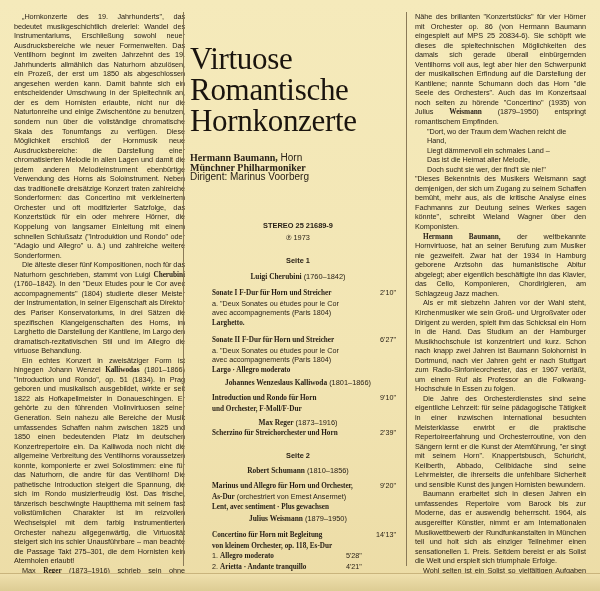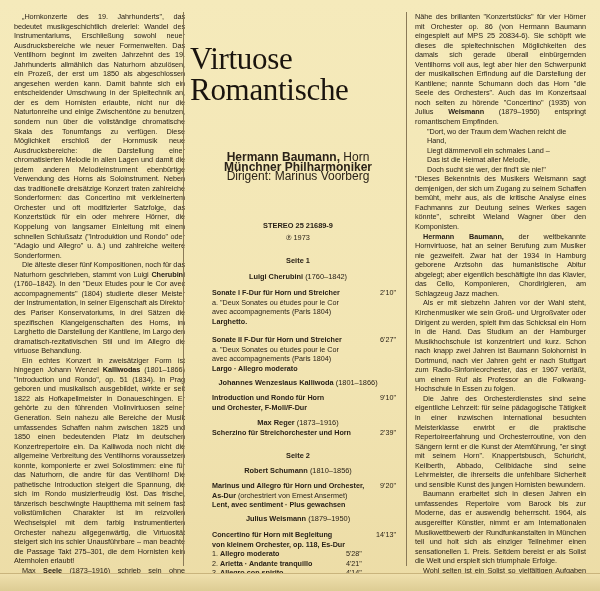--- a/index.html
+++ b/index.html
@@ -25,35 +25,35 @@
   }
   .col p { margin:0; text-indent:8px; text-align:justify; }
   .col p.first { text-indent:8px; }
   .col-left { left:14px; width:171px; top:12px; }
   .col-right { left:415px; width:171px; top:12px; }
   .divider {
     position:absolute; width:1px; background:#8a7a58;
   }
   .div-left { left:183px; top:12px; height:554px; }
   .div-right { left:406px; top:12px; height:554px; }
-  b { font-weight:bold; }
+  b { font-weight:bold;font-family:Liberation Serif, serif; }
   .poem { margin:0; padding-left:12px; }
   .poem span { display:block; }
 
   .center { position:absolute; left:190px; width:216px; top:0; }
   .title {
     font-family:"Liberation Serif", serif;
     color:#1a140e;
     font-size:31px; line-height:31px; letter-spacing:-0.3px;
     position:absolute; left:0; width:216px; top:24px;margin-top:19px;
   }
   .title span { display:block; }
   .credits {
     position:absolute; left:0; width:216px; top:153px;
-    text-align:center; font-size:12px; line-height:9.6px;
+    font-size:10px; line-height:9.6px;
   }
   .credits div { display:block; }
   .stereo {
     position:absolute; left:0; width:216px; top:220px;
     text-align:center; font-size:7.4px; line-height:12px;
   }
   .side {
     position:absolute; left:0; width:216px; text-align:center;
     font-size:7.4px; font-weight:bold;
   }
@@ -71,30 +71,31 @@
 </style>
 </head>
 <body>
 
 <div class="page">
 
   <div class="col col-left">
     <p class="first">„Hornkonzerte des 19. Jahrhunderts", das bedeutet musikgeschichtlich dreierlei: Wandel des Instrumentariums, Erschließung sowohl neuer Ausdrucksbereiche wie neuer Formenwelten. Das Ventilhorn beginnt im zweiten Jahrzehnt des 19. Jahrhunderts allmählich das Naturhorn abzulösen, ein Prozeß, der erst um 1850 als abgeschlossen angesehen werden kann. Damit bahnte sich ein entscheidender Umschwung in der Spieltechnik an, der es dem Hornisten erlaubte, nicht nur die Naturtonreihe und einige Zwischentöne zu benutzen, sondern nun über die vollständige chromatische Skala des Tonumfangs zu verfügen. Diese Möglichkeit erschloß der Hornmusik neue Ausdrucksbereiche: die Darstellung einer chromatisierten Melodie in allen Lagen und damit die jedem anderen Melodieinstrument ebenbürtige Verwendung des Horns als Soloinstrument. Neben das traditionelle dreisätzige Konzert traten zahlreiche Sonderformen: das Concertino mit verkleinertem Orchester und oft modifizierter Satzfolge, das Konzertstück für ein oder mehrere Hörner, die Koppelung von langsamer Einleitung mit einem schnellen Schlußsatz ("Introduktion und Rondo" oder "Adagio und Allegro" u. ä.) und zahlreiche weitere Sonderformen.</p>
     <p><span>Die älteste dieser fünf Kompositionen, noch für das Naturhorn geschrieben, stammt von Luigi </span><b>Cherubini</b><span> (1760–1842). In den "Deux Etudes pour le Cor avec accompagnements" (1804) studierte dieser Meister der Instrumentation, in seiner Eigenschaft als Direktor des Pariser Konservatoriums, in drei Sätzen die spezifischen Klangeigenschaften des Horns, im Larghetto die Darstellung der Kantilene, im Largo den dramatisch-rezitativischen Stil und im Allegro die virtuose Behandlung.</span></p>
     <p><span>Ein echtes Konzert in zweisätziger Form ist hingegen Johann Wenzel </span><b>Kalliwodas</b><span> (1801–1866) "Introduction und Rondo", op. 51 (1834). In Prag geboren und musikalisch ausgebildet, wirkte er seit 1822 als Hofkapellmeister in Donaueschingen. Er gehörte zu den führenden Violinvirtuosen seiner Generation. Sein nahezu alle Bereiche der Musik umfassendes Schaffen nahm zwischen 1825 und 1850 einen bedeutenden Platz im deutschen Konzertrepertoire ein. Da Kalliwoda noch nicht die allgemeine Verbreitung des Ventilhorns voraussetzen konnte, komponierte er zwei Solostimmen: eine für das Naturhorn, die andre für das Ventilhorn! Die pathetische Introduction steigert die Spannung, die sich im Rondo musizierfreudig löst. Das frische, tänzerisch beschwingte Hauptthema mit seinem fast volkstümlichen Charakter ist im reizvollen Wechselspiel mit dem farbig instrumentierten Orchester nahezu allgegenwärtig, die Virtuosität steigert sich ins schier Unausführbare – man beachte die Passage Takt 275–301, die dem Hornisten kein Atemholen erlaubt!</span></p>
-    <p><span>Max </span><b>Seele</b><span> (1873–1916) schrieb sein ohne Opuszahl versehenes "Scherzino" im Jahre 1899. Es ist in dem für die Hornliteratur so bezeichnenden Gusto eines "Jagdstücks" im 6/8-Giguentakt komponiert, offenbart aber in den starken dynamischen Kontrasten und der chromatisierten Melodieführung charakteristische Züge seines Personalstils. Robert </span></p>
+    <p><span>Max </span><b>Reger</b><span> (1873–1916) schrieb sein ohne Opuszahl versehenes "Scherzino" im Jahre 1899. Es ist in dem für die Hornliteratur so bezeichnenden Gusto eines "Jagdstücks" im 6/8-Giguentakt komponiert, offenbart aber in den starken dynamischen Kontrasten und der chromatisierten Melodieführung charakteristische Züge seines Personalstils. Robert </span></p>
   </div>
 
   <div class="divider div-left"></div>
   <div class="divider div-right"></div>
 
   <div class="center">
     <div class="title">
       <span>Virtuose</span>
       <span>Romantische</span>
+      <span>Hornkonzerte</span>
     </div>
 
     <div class="credits">
       <div><b>Hermann Baumann,</b><span> Horn</span></div>
       <div><b>Münchner Philharmoniker</b></div>
       <div>Dirigent: Marinus Voorberg</div>
     </div>
 
     <div class="stereo">
       <div style="font-weight:bold">STEREO  25 21689-9</div>

